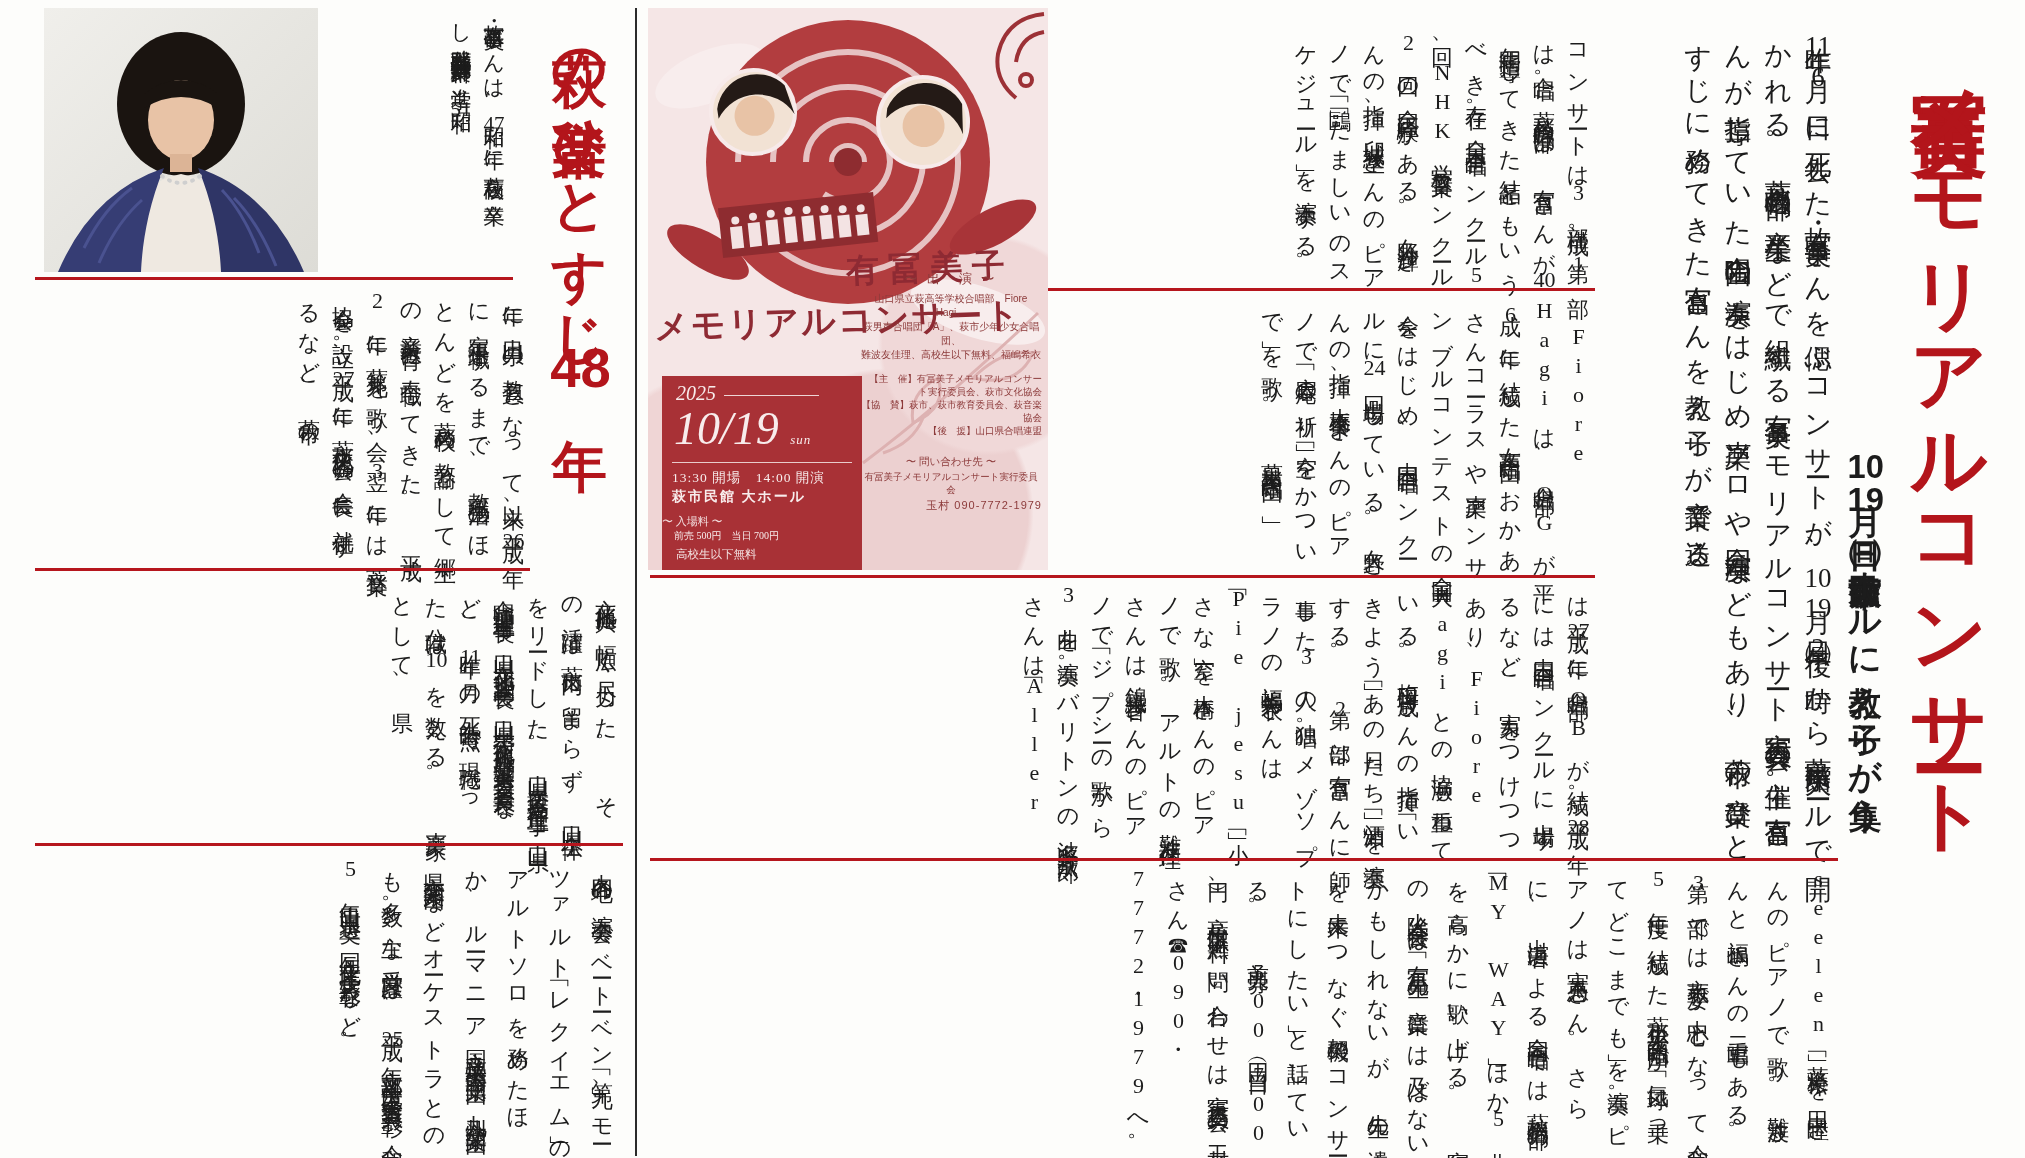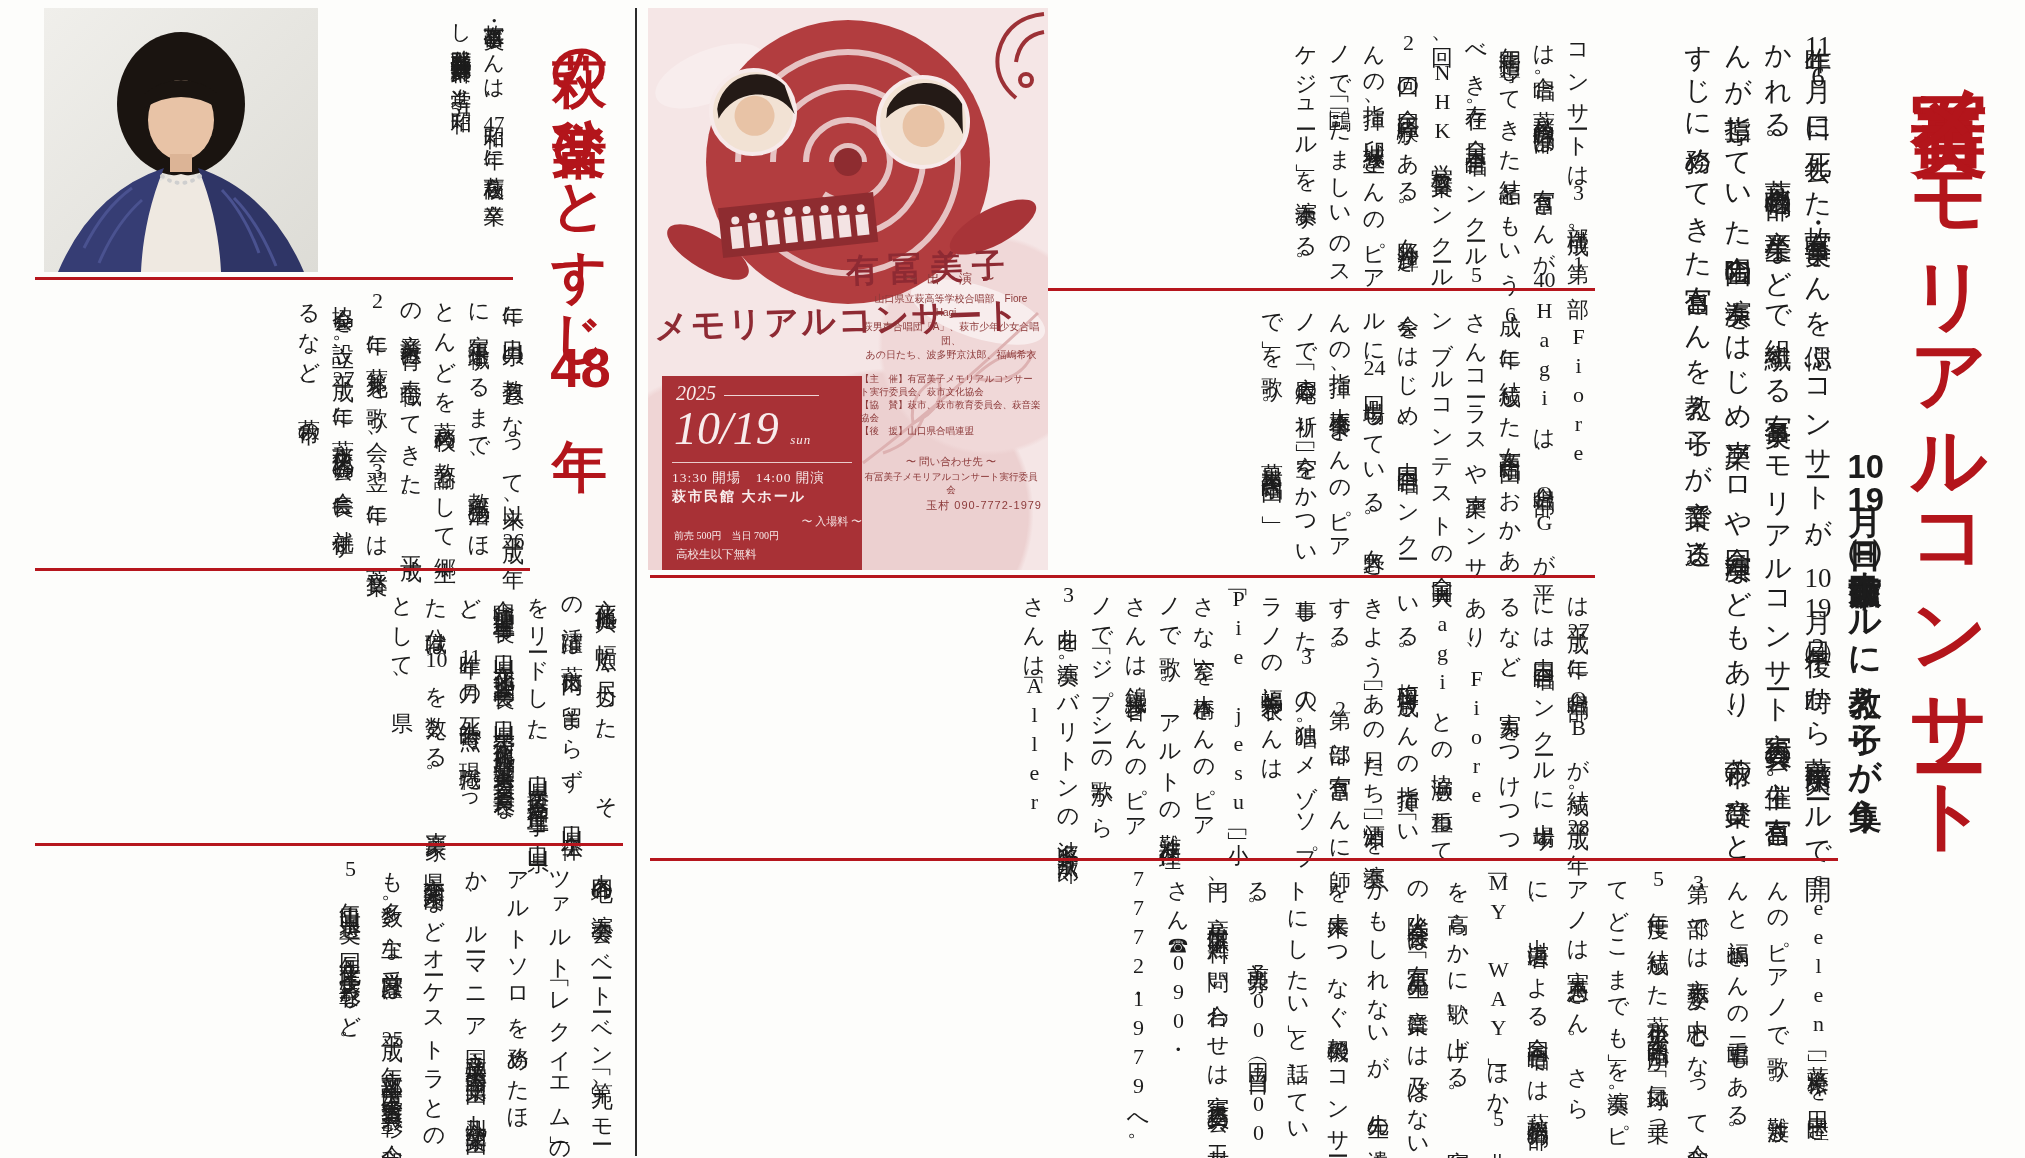--- a/index.html
+++ b/index.html
@@ -46,29 +46,29 @@
           letter-spacing:2px;transform:rotate(-2deg);white-space:nowrap;}
   .panel{position:absolute;left:14px;top:368px;width:200px;height:208px;background:#a83136;color:#f8ecec;}
   .p-year{position:absolute;left:14px;top:6px;font-size:20px;font-style:italic;}
   .p-year:after{content:"";display:inline-block;width:95px;height:1px;background:rgba(255,255,255,.8);
           vertical-align:middle;margin-left:8px;}
   .p-date{position:absolute;left:12px;top:26px;font-size:46px;font-style:italic;font-family:Liberation Serif, serif;}
   .p-day{font-size:13px;font-style:italic;letter-spacing:1px;}
   .p-hline{position:absolute;left:10px;right:10px;top:86px;height:1px;background:rgba(255,255,255,.75);}
   .p-time{position:absolute;left:10px;top:93px;font-size:13.5px;letter-spacing:1px;white-space:nowrap;}
   .p-venue{position:absolute;left:10px;top:112px;font-size:14px;font-weight:bold;letter-spacing:2px;white-space:nowrap;}
-  .p-admh{position:absolute;left:0;top:138px;width:100%;text-align:right;font-size:11px;opacity:.92;}
+  .p-admh{position:absolute;left:0;top:138px;width:100%;text-align:left;font-size:11px;opacity:.92;}
   .p-adm1{position:absolute;left:12px;top:153px;font-size:10px;white-space:nowrap;}
   .p-adm2{position:absolute;left:14px;top:171px;font-size:11.5px;opacity:.95;}
 
   .p-info{position:absolute;left:212px;top:262px;width:182px;text-align:center;color:#8c3a3a;
           font-family:"Liberation Sans","DejaVu Sans",sans-serif;z-index:2;}
   .p-cast-h{font-size:13px;margin-bottom:4px;letter-spacing:3px;}
   .p-cast{font-size:10px;line-height:14px;}
-  .p-orgs{margin-top:10px;font-size:9.5px;line-height:13px;text-align:left;}
+  .p-orgs{margin-top:10px;font-size:9.5px;line-height:13px;text-align:right;}
   .p-contact-h{margin-top:18px;font-size:10.5px;}
   .p-c1{font-size:9.5px;margin-top:2px;}
   .p-c2{font-size:11px;letter-spacing:1px;margin-top:1px;text-align:right;}
 </style>
 </head>
 <body>
 
 <div class="page">
 
   <div class="v headline">有冨美子メモリアルコンサート</div>
@@ -196,21 +196,21 @@
       <div class="p-venue">萩市民館 大ホール</div>
       <div class="p-admh">〜 入場料 〜</div>
       <div class="p-adm1">前売 500円　当日 700円</div>
       <div class="p-adm2">高校生以下無料</div>
     </div>
 
     <div class="p-info">
       <div class="p-cast-h">〜 出　演 〜</div>
       <div class="p-cast">山口県立萩高等学校合唱部、Fiore Hagi、</div>
       <div class="p-cast">萩男声合唱団「A」、萩市少年少女合唱団、</div>
-      <div class="p-cast">あの日たち、波多野京汰郎、福嶋希衣</div>
+      <div class="p-cast">難波友佳理、高校生以下無料、福嶋希衣</div>
       <div class="p-orgs">
         <div>【主　催】有冨美子メモリアルコンサート実行委員会、萩市文化協会</div>
         <div>【協　賛】萩市、萩市教育委員会、萩音楽協会</div>
         <div>【後　援】山口県合唱連盟</div>
       </div>
       <div class="p-contact-h">〜 問い合わせ先 〜</div>
       <div class="p-c1">有冨美子メモリアルコンサート実行委員会</div>
       <div class="p-c2">玉村 090-7772-1979</div>
     </div>
   </div>

